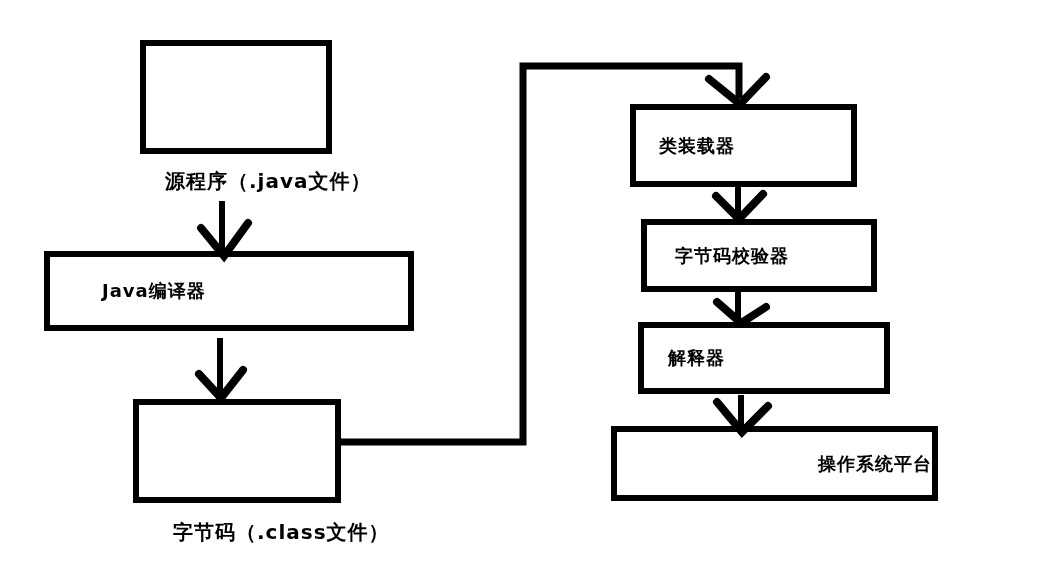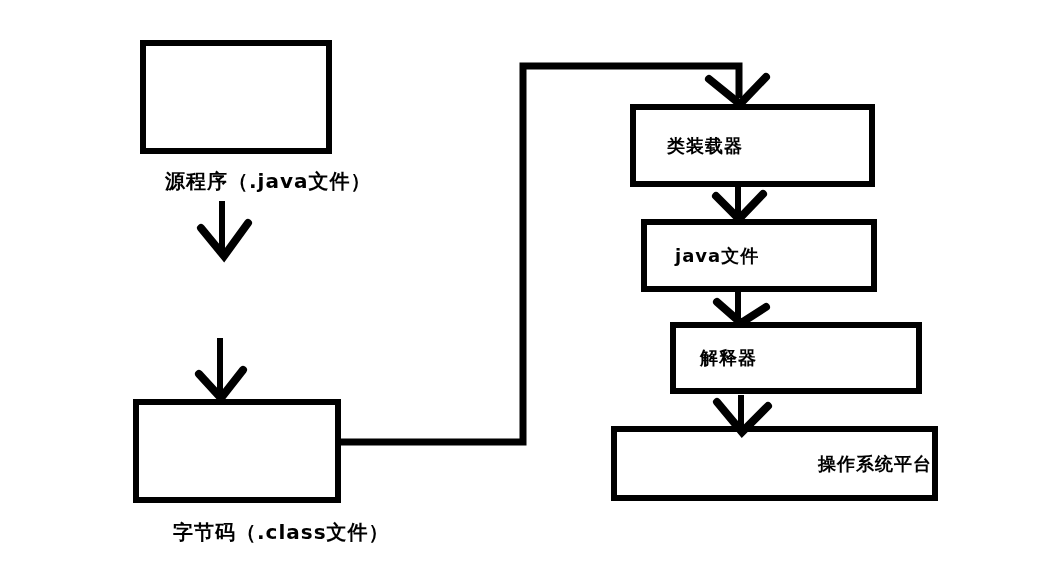--- a/index.html
+++ b/index.html
@@ -30,23 +30,23 @@
     text-align: center;
     white-space: nowrap;
   }
   
   #source-box      { left: 140px; top: 40px;  width: 192px; height: 114px; }
   #source-caption  { left: 165px; top: 168px; width: 178px; }
   #compiler-box    { left: 44px;  top: 251px; width: 370px; height: 80px; padding-left: 52px; }
   #bytecode-box    { left: 133px; top: 399px; width: 208px; height: 104px; }
   #bytecode-caption{ left: 173px; top: 519px; width: 178px; }
   
-  #classloader-box { left: 630px; top: 104px; width: 245px; height: 83px; padding-left: 31px; }
+  #classloader-box { left: 630px; top: 104px; width: 227px; height: 83px; padding-left: 23px; }
   #verifier-box    { left: 641px; top: 219px; width: 236px; height: 73px; padding-left: 28px; }
-  #interpreter-box { left: 670px; top: 322px; width: 252px; height: 72px; padding-left: 24px; }
+  #interpreter-box { left: 638px; top: 322px; width: 252px; height: 72px; padding-left: 24px; }
   #os-box          { left: 611px; top: 426px; width: 327px; height: 75px; justify-content: flex-end; }
   #arrow-layer {
     position: absolute;
     left: 0; top: 0;
     width: 1062px; height: 587px;
     pointer-events: none;
   }
   #arrow-layer path {
     stroke: #000000;
     fill: none;
@@ -56,30 +56,33 @@
   .elbow { stroke-width: 7px; stroke-linejoin: miter; }
 </style>
 </head>
 <body>
 
 <div id="canvas">
 
   <div class="node" id="source-box"></div>
   <div class="caption" id="source-caption">源程序（.java文件）</div>
 
+  <div class="node" id="compiler-box">
+    <span>Java编译器</span>
+  </div>
 
   <div class="node" id="bytecode-box"></div>
   <div class="caption" id="bytecode-caption">字节码（.class文件）</div>
 
   <div class="node" id="classloader-box">
     <span>类装载器</span>
   </div>
 
   <div class="node" id="verifier-box">
-    <span>java文件</span>
+    <span>字节码校验器</span>
   </div>
 
   <div class="node" id="interpreter-box">
     <span>解释器</span>
   </div>
 
   <div class="node" id="os-box">
     <span>操作系统平台</span>
   </div>
 

